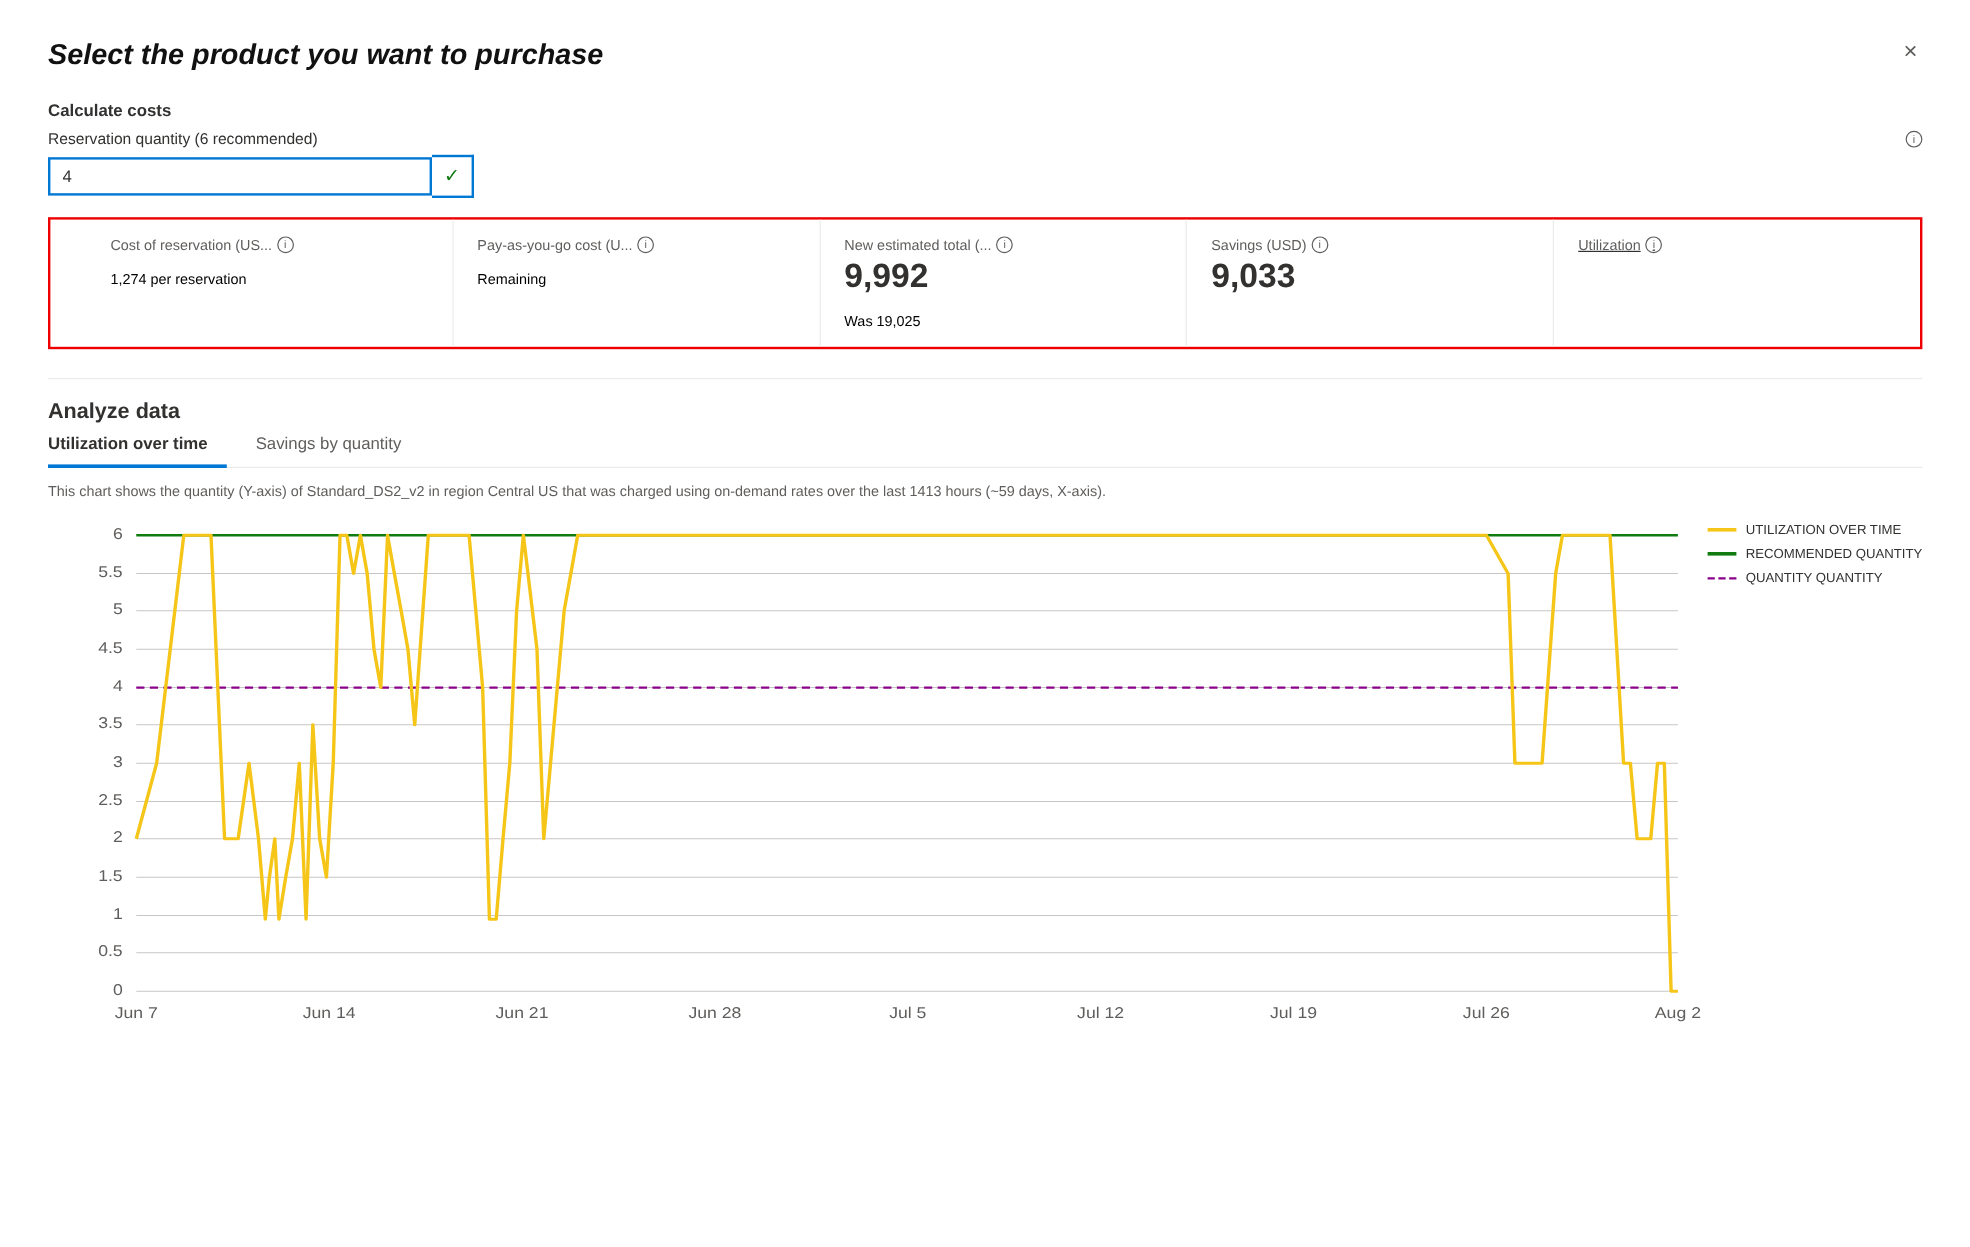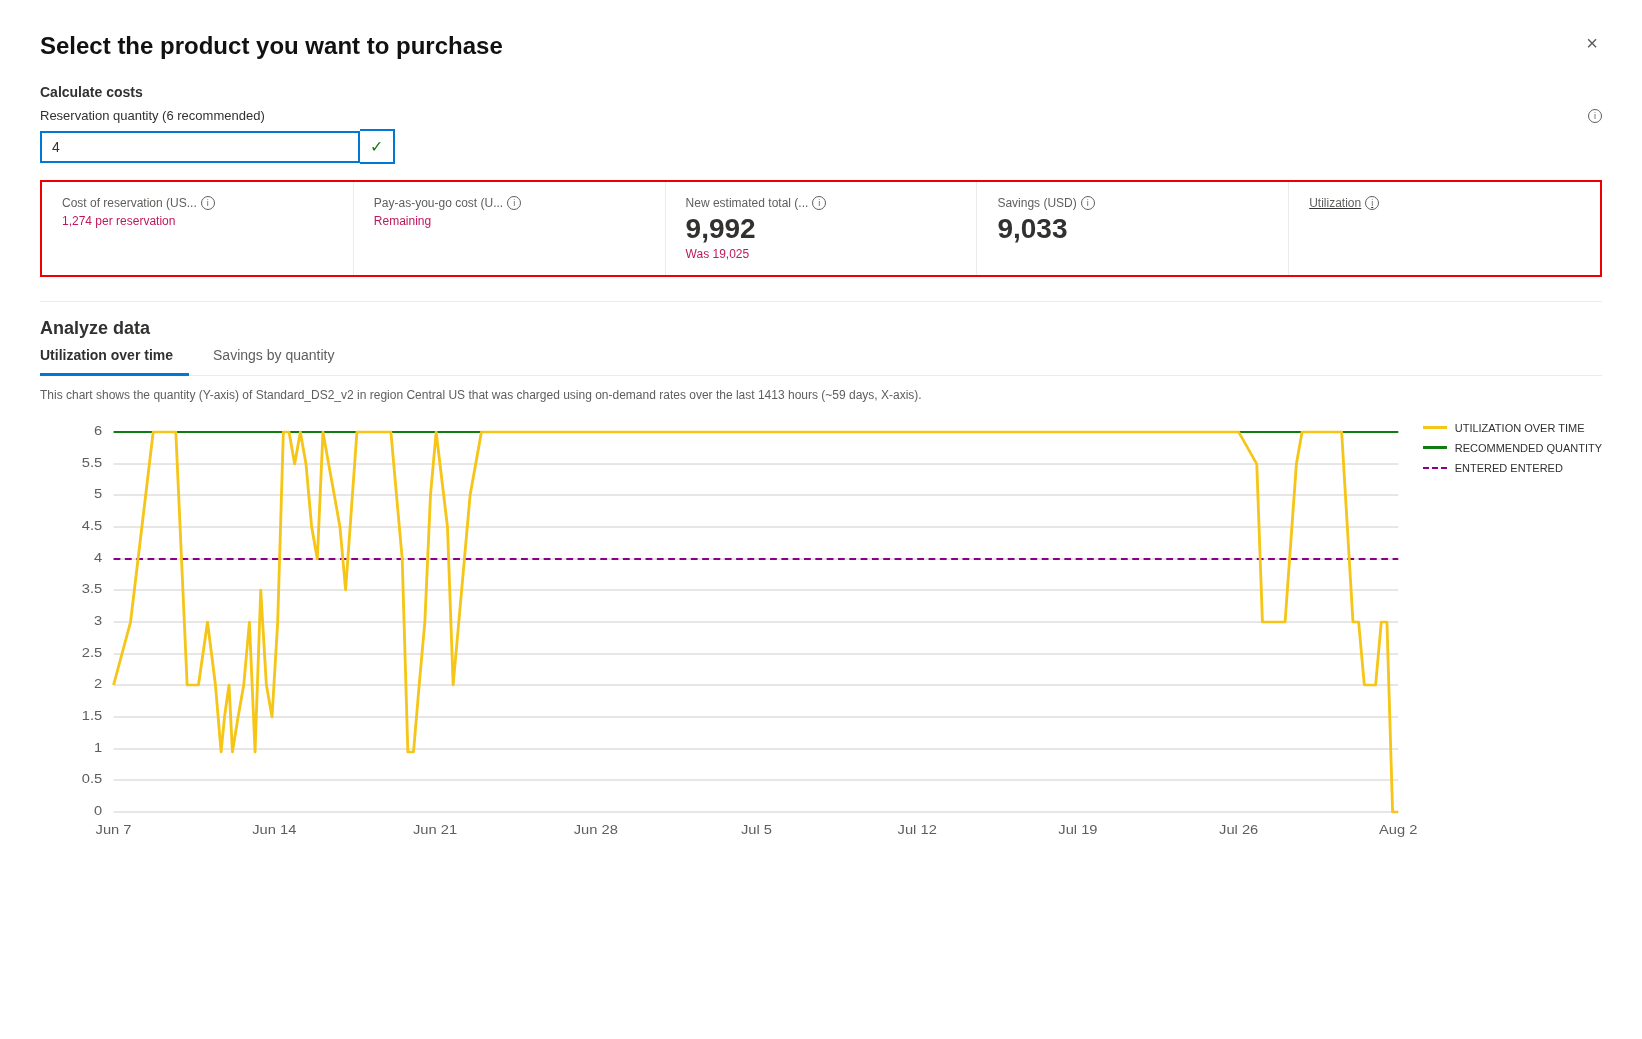--- a/index.html
+++ b/index.html
@@ -13,20 +13,21 @@
     .title-row {
       display: flex;
       justify-content: space-between;
       align-items: flex-start;
       margin-bottom: 24px;
     }
     .page-title {
       font-size: 24px;
       font-weight: 600;
       color: #111;
+      font-style: italic;
     }
     .close-btn {
       font-size: 20px;
       cursor: pointer;
       color: #605e5c;
       background: none;
       border: none;
       padding: 0 4px;
     }
     .section-label {
@@ -66,20 +67,21 @@
       padding: 6px 10px;
       border: 2px solid #0078d4;
       border-left: none;
       background: #fff;
     }
     .metrics-box {
       border: 2px solid #e00;
       display: flex;
       margin-bottom: 24px;
       margin-top: 8px;
+      padding-left: 30px;
     }
     .metric-item {
       flex: 1;
       padding: 14px 20px;
       border-right: 1px solid #edebe9;
     }
     .metric-item:last-child { border-right: none; text-decoration: underline; }
     .metric-header {
       font-size: 12px;
       color: #605e5c;
@@ -89,22 +91,22 @@
       gap: 4px;
     }
     .metric-value {
       font-size: 28px;
       font-weight: 600;
       color: #323130;
       line-height: 1.1;
     }
     .metric-sub {
       font-size: 12px;
-      color: #be185d;
-      margin-top: 2px;
+      color: #000000;
+      margin-top: 15px;
     }
     .info-icon {
       display: inline-block;
       width: 14px;
       height: 14px;
       border-radius: 50%;
       border: 1px solid #605e5c;
       font-size: 9px;
       text-align: center;
       line-height: 13px;
@@ -382,16 +384,16 @@
     <div class="legend-item">
       <span style="display:inline-block;width:24px;height:3px;background:#f5c518;"></span>
       <span>UTILIZATION OVER TIME</span>
     </div>
     <div class="legend-item">
       <span style="display:inline-block;width:24px;height:3px;background:#107c10;"></span>
       <span>RECOMMENDED QUANTITY</span>
     </div>
     <div class="legend-item">
       <span style="display:inline-block;width:24px;height:0;border-top:2px dashed #8b008b;"></span>
-      <span>ENTERED ENTERED</span>
+      <span>QUANTITY QUANTITY</span>
     </div>
   </div>
 </div>
 
 </body></html>

